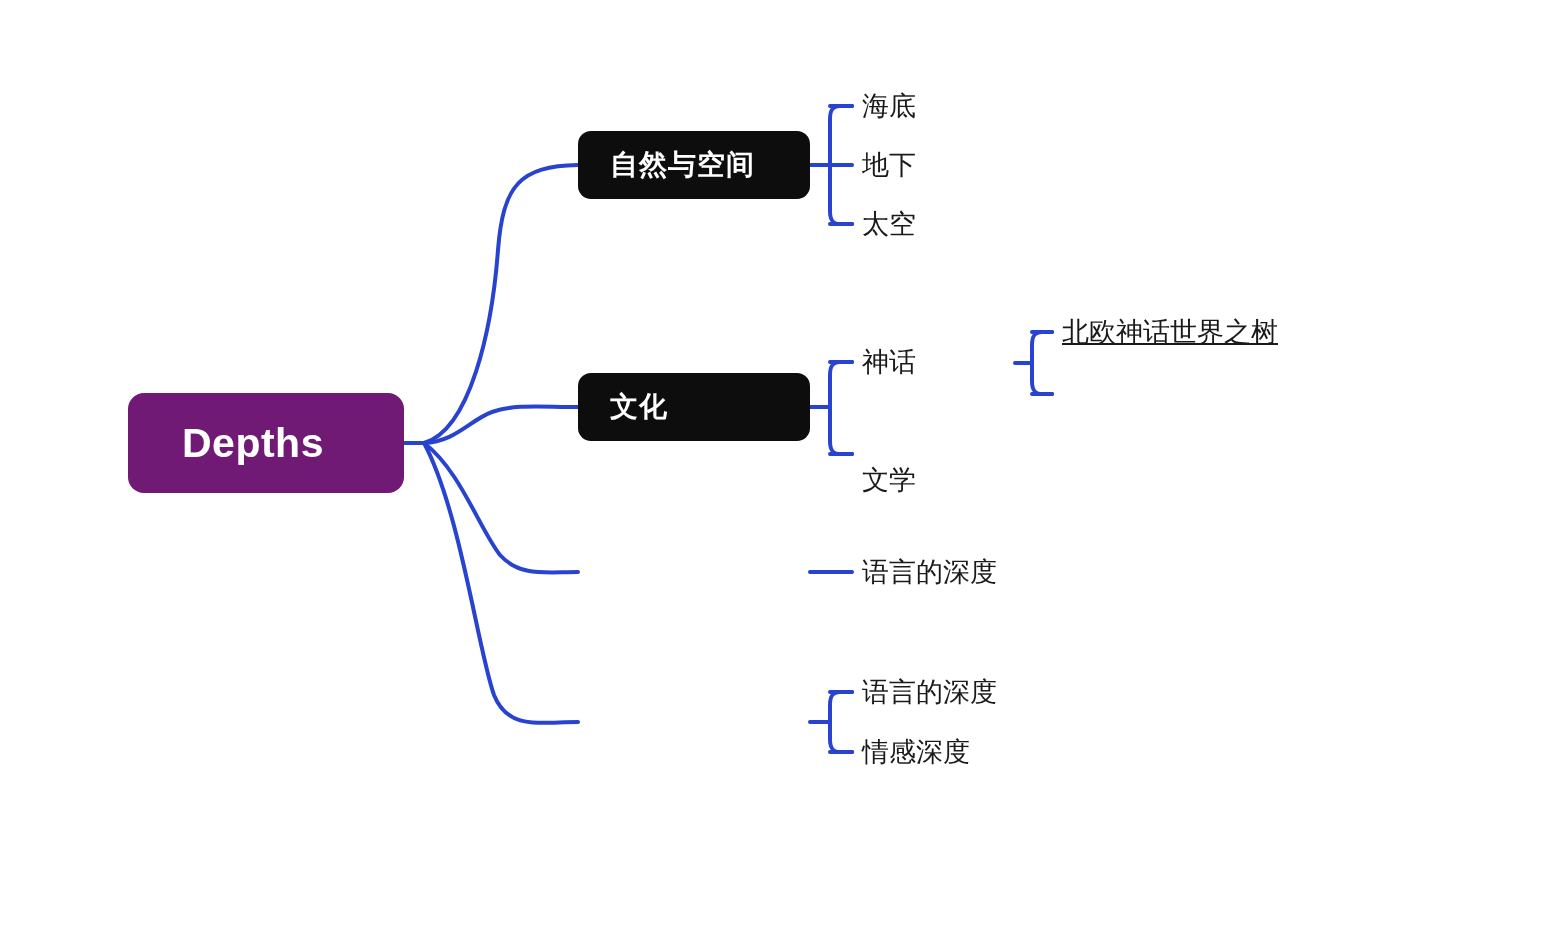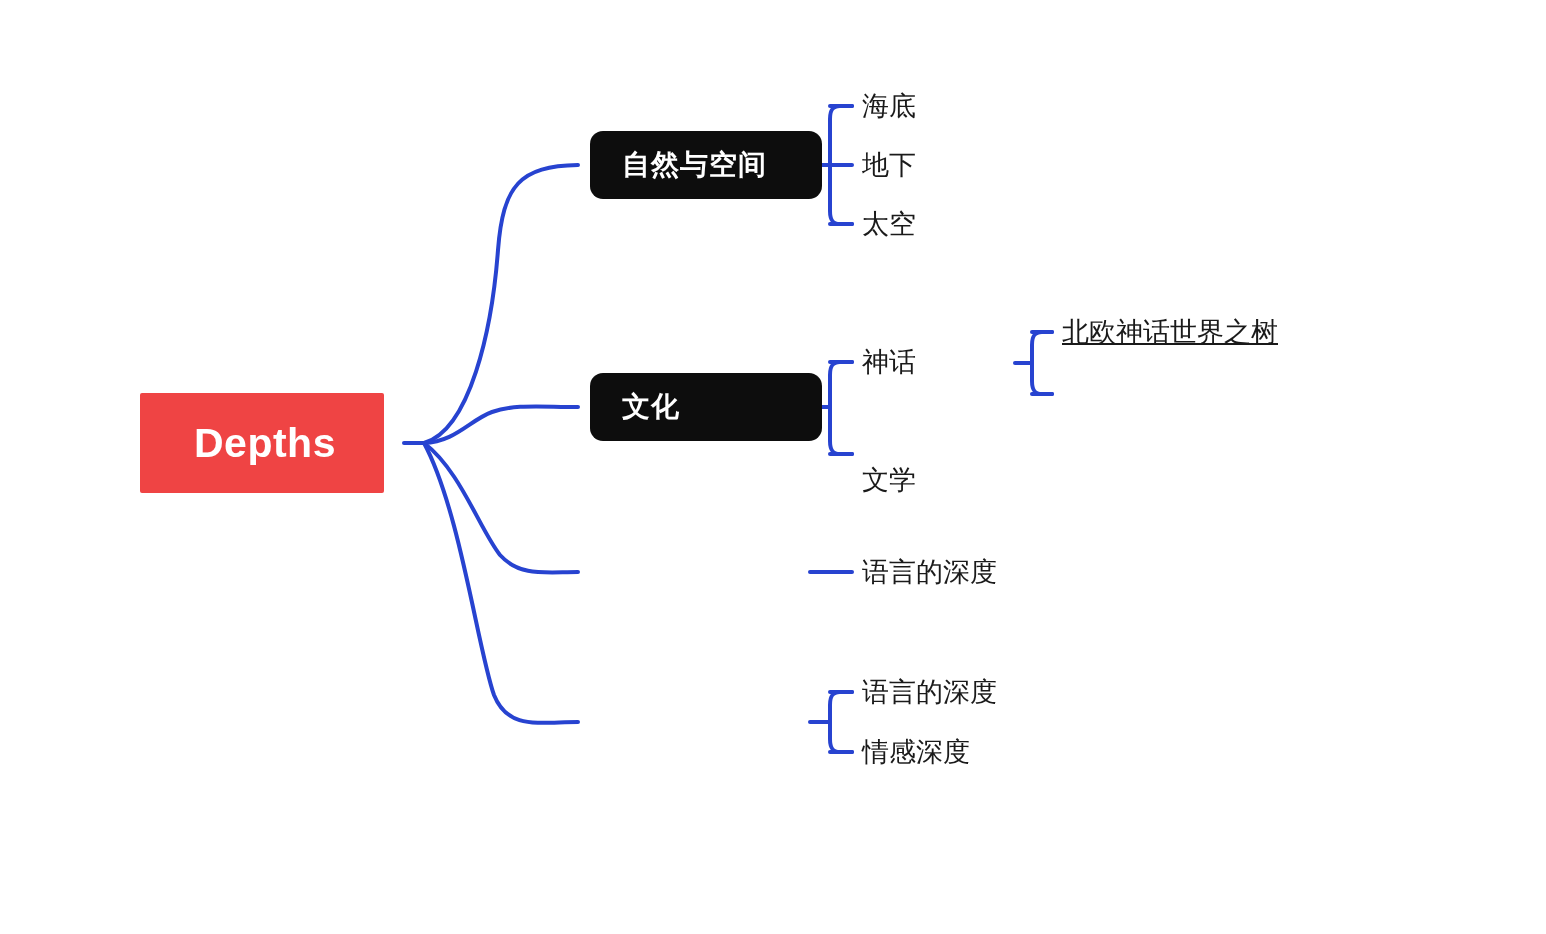--- a/index.html
+++ b/index.html
@@ -23,29 +23,28 @@
     top: 0;
     width: 1546px;
     height: 934px;
   }
   .node {
     position: absolute;
     box-sizing: border-box;
     display: flex;
     align-items: center;
     white-space: nowrap;
-    margin-left: 12px;
   }
   .root-node {
     left: 128px;
     top: 393px;
-    width: 244px;
+    width: 276px;
     height: 100px;
-    background: #ef4444;
-    border-radius: 2px;
+    background: #701a75;
+    border-radius: 16px;
     padding-left: 54px;
     color: #ffffff;
     font-size: 41px;
     font-weight: bold;
     letter-spacing: 0.5px;
   }
   .branch-node {
     left: 578px;
     width: 232px;
     height: 68px;

